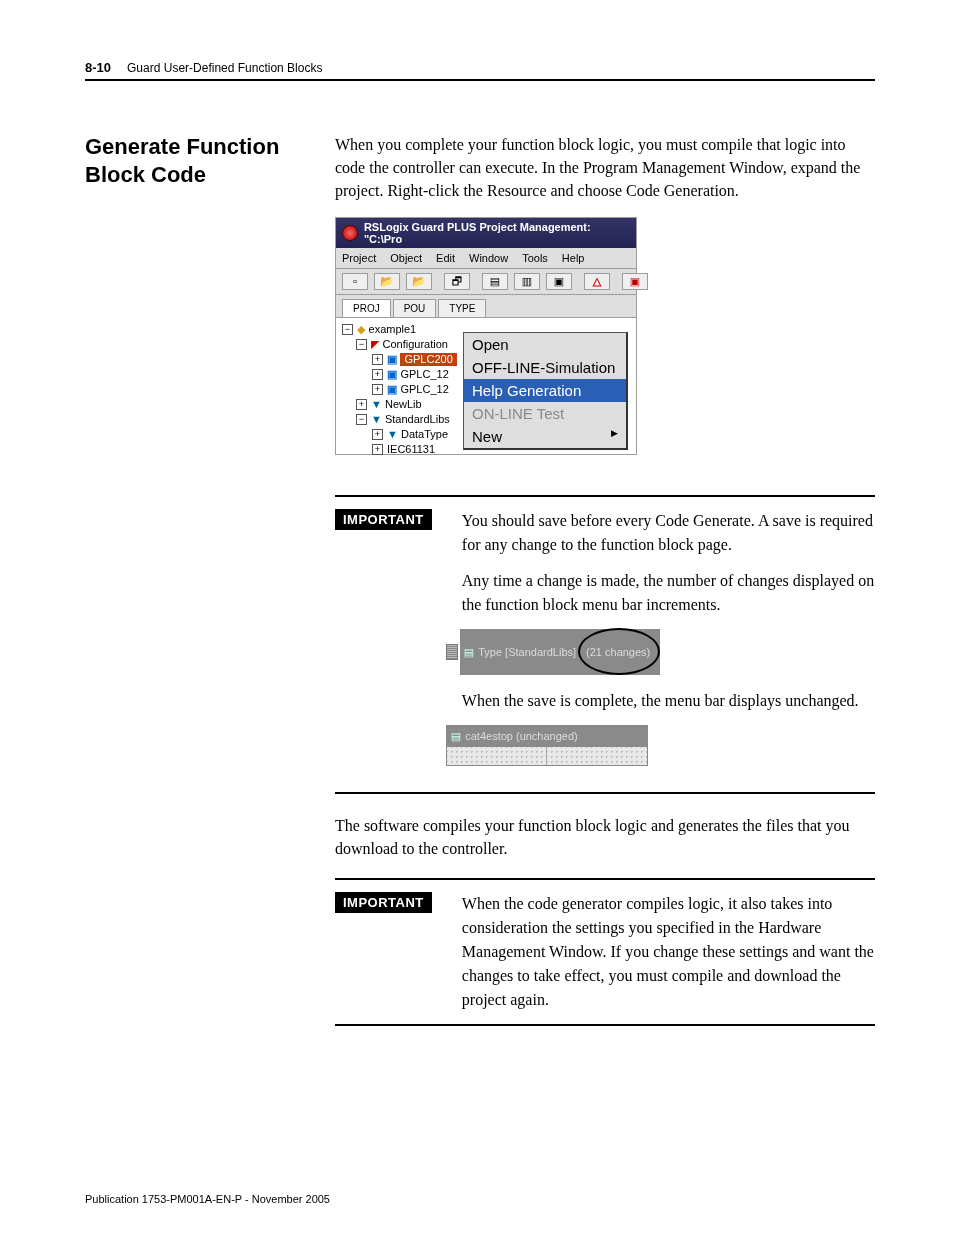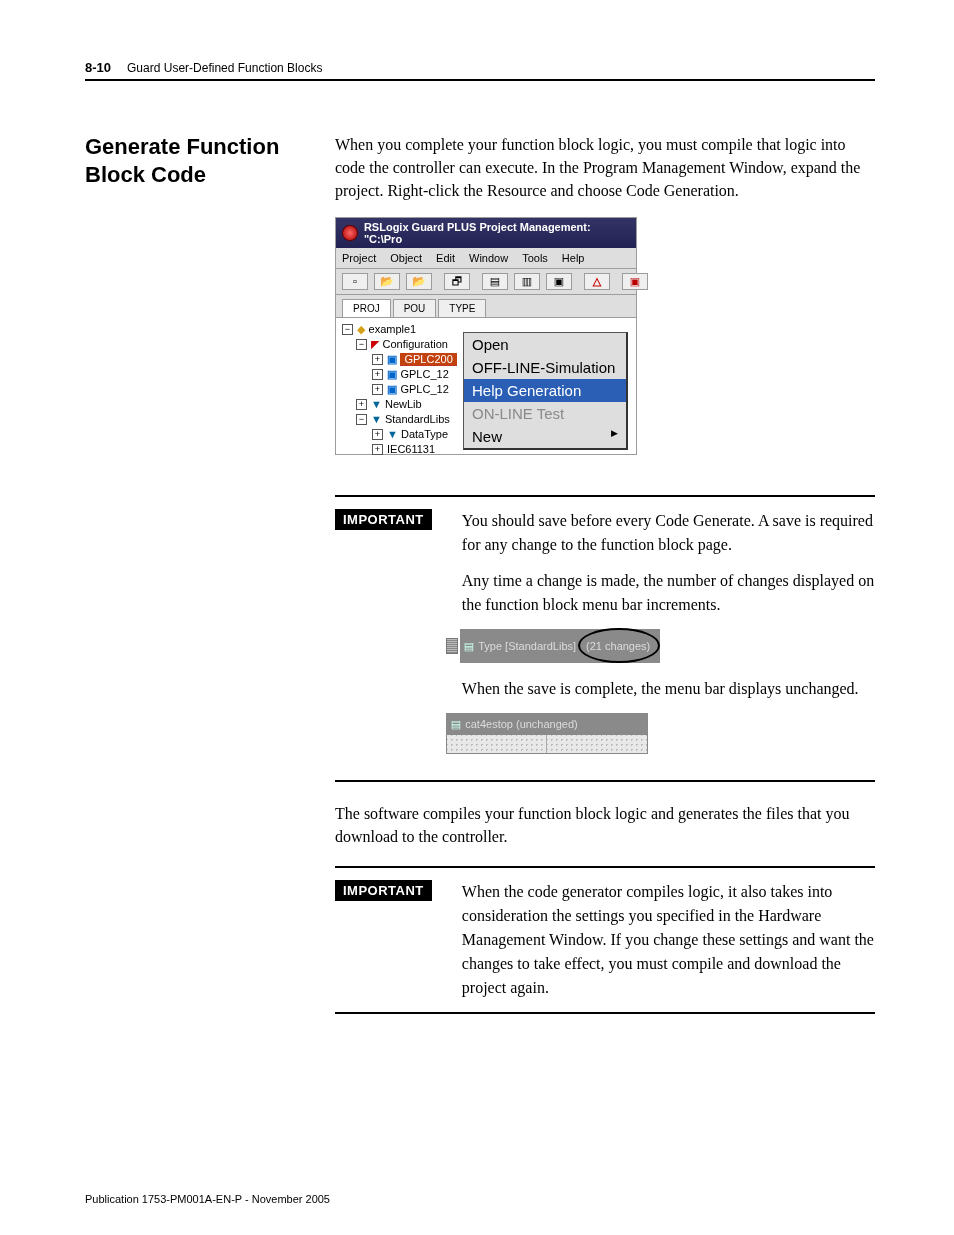--- a/index.html
+++ b/index.html
@@ -39,21 +39,21 @@
   .ctxmenu .mi.dis{color:#8a8a8a}
   .ctxmenu .mi.arrow::after{content:"▶";float:right;font-size:9px}
   .impblock{border-top:2px solid #000;border-bottom:2px solid #000;padding:12px 0;margin-bottom:20px;display:flex;align-items:flex-start}
   .imp-badge{font-family:"Helvetica Neue",Arial,sans-serif;font-weight:700;background:#000;color:#fff;font-size:13px;letter-spacing:0.5px;padding:3px 8px;margin-right:14px;flex:0 0 auto}
   .imp-body{font-size:16px;line-height:1.5}
   .imp-body p{margin:0 0 12px 16px}
   .imp-body p:last-child{margin-bottom:0}
   .minibar{margin:10px 0 14px 0;display:block}
   .mb1{width:250px}
   .mb1-top{background:#8a8a8a;color:#dcdcdc;font-family:Tahoma,Arial,sans-serif;font-size:11px;padding:2px 4px;display:flex;align-items:center;gap:4px}
-  .mb1-mark{position:relative;display:inline-block;padding:7px 6px}
+  .mb1-mark{position:relative;display:inline-block;padding:13px 6px}
   .oval{position:absolute;left:-2px;top:-3px;right:-4px;bottom:-2px;border:2px solid #000;border-radius:50%}
   .mb1-handle{display:flex;align-items:center}
   .handle{width:10px;height:14px;background:repeating-linear-gradient(#bbb,#bbb 1px,#888 1px,#888 2px);border:1px solid #777;margin-right:2px}
   .mb2{width:200px;border:1px solid #888}
   .mb2-top{background:#8a8a8a;color:#dcdcdc;font-family:Tahoma,Arial,sans-serif;font-size:11px;padding:2px 4px;display:flex;align-items:center;gap:4px}
   .mb2-bot{height:18px;background:#e8e8e8;display:flex}
   .mb2-bot .cell{flex:1;background-image:radial-gradient(#bcbcbc 1px,transparent 1px);background-size:5px 5px;background-position:2px 2px}
   .mb2-bot .cell+.cell{border-left:1px solid #aaa}
   .ftr{position:absolute;left:85px;bottom:30px;font-family:"Helvetica Neue",Arial,sans-serif;font-size:11px}
 </style>

